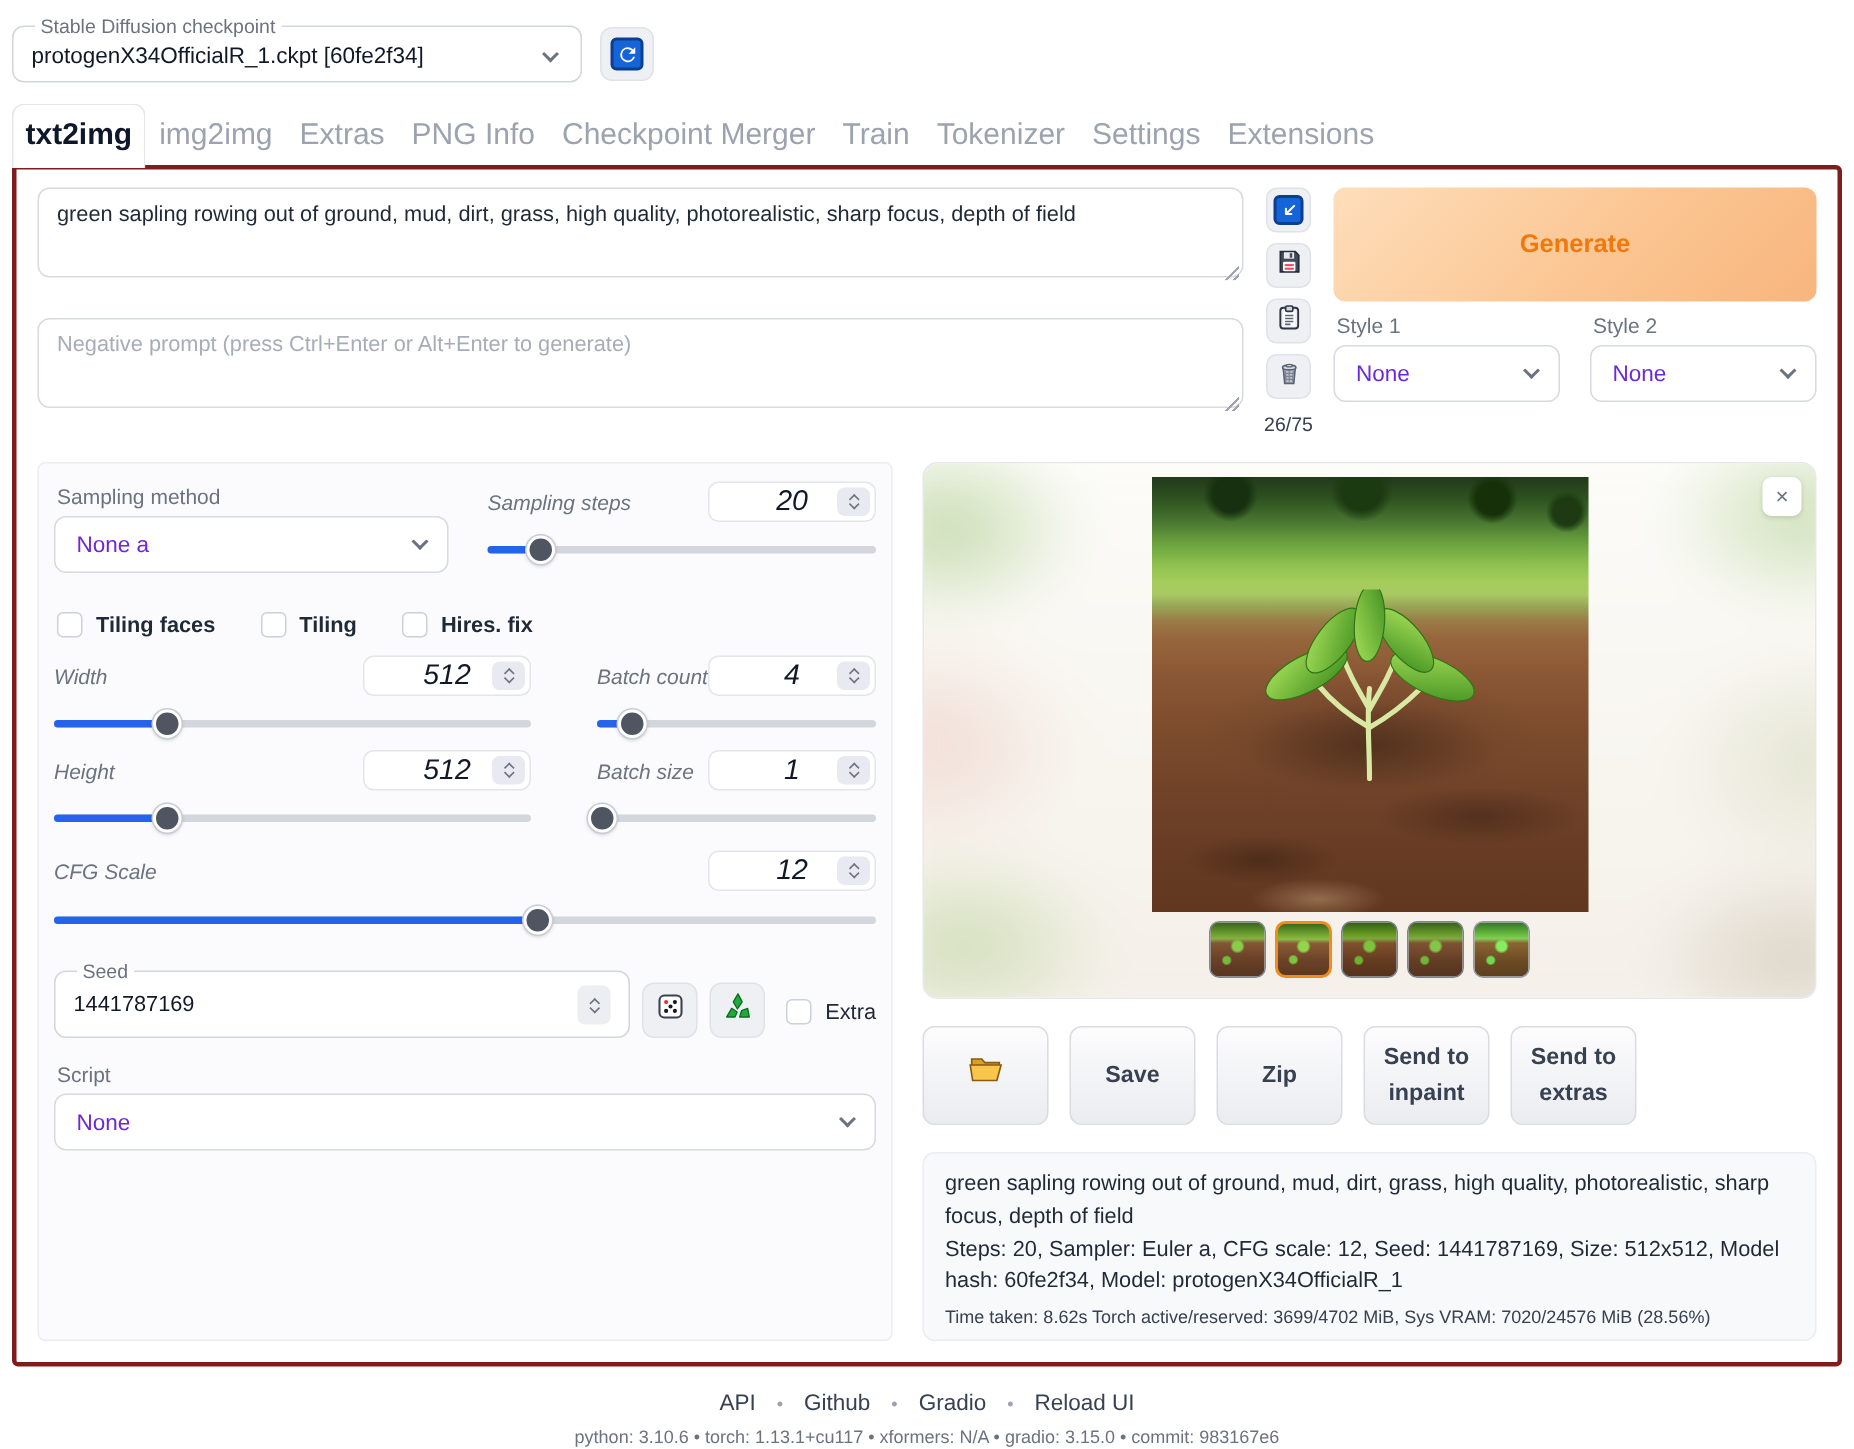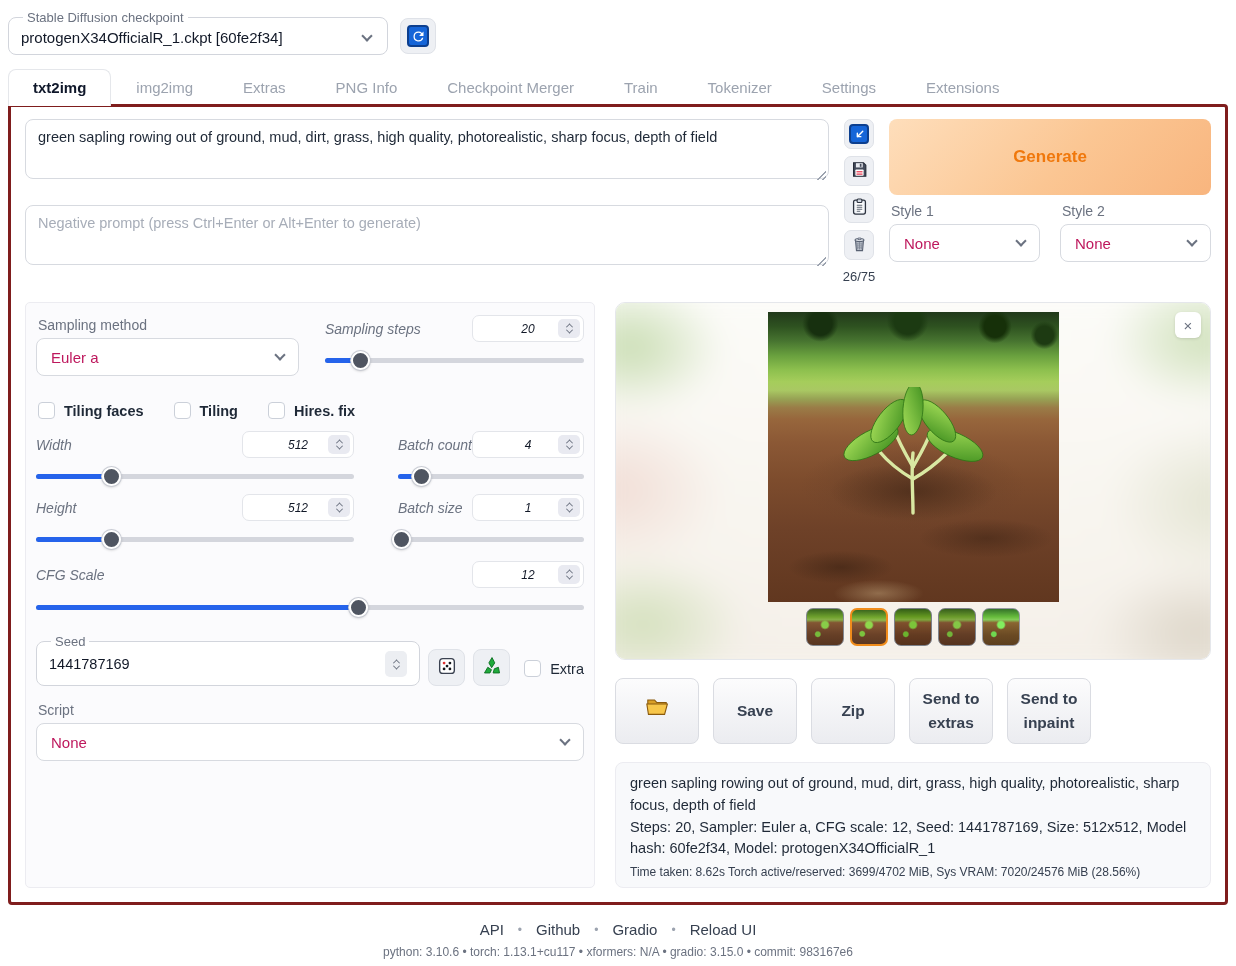--- a/index.html
+++ b/index.html
@@ -18,21 +18,21 @@
           transform:rotate(45deg); margin:-4px 4px 0 8px; flex:none; }
   .iconbtn { background:#eef0f4; border:1px solid #dfe2e8; border-radius:8px; display:flex;
              align-items:center; justify-content:center; cursor:pointer; }
   .refresh-btn { width:36px; height:36px; margin-top:8px; }
   .bluesq { width:22px; height:22px; background:#1565d8; border:2px solid #0c3f8f; border-radius:4px;
             display:flex; align-items:center; justify-content:center; }
   .bluesq svg { width:15px; height:15px; }
 
   
   .tabs { display:flex; padding:0 0 0 0; position:relative; z-index:2; }
-  .tab { font-size:15px; color:#9ca3af; padding:9px 24px; cursor:pointer; border:1px solid transparent; border-bottom:none; }
+  .tab { font-size:20px; color:#9ca3af; padding:9px 8px; cursor:pointer; border:1px solid transparent; border-bottom:none; }
   .tab.active { color:#0f172a; font-weight:700; background:#fff; border-color:#e5e7eb;
                 border-radius:8px 8px 0 0; margin-bottom:-1px; }
   .tabcontent { border:3px solid #7f1d1d; border-radius:0 4px 4px 4px; padding:12px 14px 14px; margin-top:-1px; }
 
   
   .prompt-row { display:flex; gap:14px; }
   .prompts { flex:1; display:flex; flex-direction:column; gap:22px; }
   textarea.prompt { width:100%; height:60px; border:1px solid #d7dae0; border-radius:8px; resize:none;
           padding:9px 12px; font-family:"Liberation Sans", sans-serif; font-size:14.5px; color:#1f2937; outline:none; }
   textarea.prompt::placeholder { color:#a7adb8; }
@@ -48,32 +48,32 @@
   .counter { font-size:13px; color:#374151; margin-top:2px; }
 
   .right-col { width:322px; display:flex; flex-direction:column; }
   .generate { height:76px; border:none; border-radius:8px; cursor:pointer;
       background:linear-gradient(135deg,#fedebb 0%,#fbc693 55%,#f8b57e 100%);
       font-family:"Liberation Sans", sans-serif; font-size:17px; font-weight:700; color:#f0780c; }
   .styles-row { display:flex; gap:20px; margin-top:6px; }
   .style-group { flex:1; }
   .sm-label { font-size:14px; color:#6b7280; margin:2px 0 5px 2px; }
   .selectbox { background:#fff; border:1px solid #d7dae0; border-radius:8px; height:38px; padding:0 10px 0 14px;
-      display:flex; align-items:center; justify-content:space-between; cursor:pointer; font-size:15px; color:#be185d; }
+      display:flex; align-items:center; justify-content:space-between; cursor:pointer; font-size:15px; color:#6d28d9; }
 
   
   .main-row { display:flex; gap:20px; margin-top:18px; }
   .params-panel { width:570px; background:#fbfbfd; border:1px solid #ececf1; border-radius:5px; padding:12px 10px 14px; }
 
   .row2 { display:flex; gap:26px; }
   .col-sampler { width:263px; }
   .col-steps { flex:1; }
   .num-row { display:flex; align-items:center; justify-content:space-between;font-style:italic; }
   .numinput { position:relative; width:112px; height:27px; background:#fff; border:1px solid #e3e5ea; border-radius:7px;
-      display:flex; align-items:center; justify-content:center; font-size:12px; color:#111827; }
+      display:flex; align-items:center; justify-content:center; font-size:19px; color:#111827; }
   .numinput .spin { position:absolute; right:3px; top:3px; bottom:3px; width:22px; background:#e9eaf1; border-radius:5px;
       display:flex; flex-direction:column; align-items:center; justify-content:center; gap:1px; cursor:pointer; }
   .spin i { width:5px; height:5px; border-right:1.6px solid #6b7280; border-bottom:1.6px solid #6b7280; display:block; }
   .spin i.up { transform:rotate(-135deg) translate(-1px,-1px); }
   .spin i.dn { transform:rotate(45deg) translate(-1px,-1px); }
 
   .slider { position:relative; height:18px; margin-top:9px; cursor:pointer; }
   .track { position:absolute; left:0; right:0; top:7px; height:5px; background:#d4d6dd; border-radius:4px; }
   .fill { position:relative; height:5px; background:#2563eb; border-radius:4px 0 0 4px; }
   .knob { position:absolute; right:-9px; top:-7px; width:19px; height:19px; border-radius:50%;
@@ -275,21 +275,21 @@
     </div>
 
     <div class="main-row">
 
       <div class="params-panel">
 
         <div class="row2">
           <div class="col-sampler">
             <div class="sm-label">Sampling method</div>
             <div class="selectbox">
-              <span>Euler a</span>
+              <span>None a</span>
               <span class="chev"></span>
             </div>
           </div>
           <div class="col-steps">
             <div class="num-row">
               <span class="lbl-gray">Sampling steps</span>
               <div class="numinput">
                 <span>20</span>
                 <span class="spin">
                     <i class="up"></i>
@@ -517,22 +517,22 @@
           <button class="act-btn">
             <span>
               <svg viewBox="0 0 24 24">
                   <path d="M3.5 5.5h6.2l2 2.3h8.8v3.4H3.5z" fill="#d99f27" stroke="#8a5a0e" stroke-width="1"></path>
                   <path d="M2.6 9.2h19l-2.6 9.6H4.1z" fill="#f7c64a" stroke="#8a5a0e" stroke-width="1"></path>
                 </svg>
             </span>
           </button>
           <button class="act-btn">Save</button>
           <button class="act-btn">Zip</button>
+          <button class="act-btn">Send to inpaint</button>
           <button class="act-btn">Send to extras</button>
-          <button class="act-btn">Send to inpaint</button>
         </div>
 
         <div class="info-block">
           <div class="p1">green sapling rowing out of ground, mud, dirt, grass, high quality, photorealistic, sharp focus, depth of field</div>
           <div class="p2">Steps: 20, Sampler: Euler a, CFG scale: 12, Seed: 1441787169, Size: 512x512, Model hash: 60fe2f34, Model: protogenX34OfficialR_1</div>
           <div class="perf">Time taken: 8.62s  Torch active/reserved: 3699/4702 MiB, Sys VRAM: 7020/24576 MiB (28.56%)</div>
         </div>
       </div>
     </div>
   </div>

